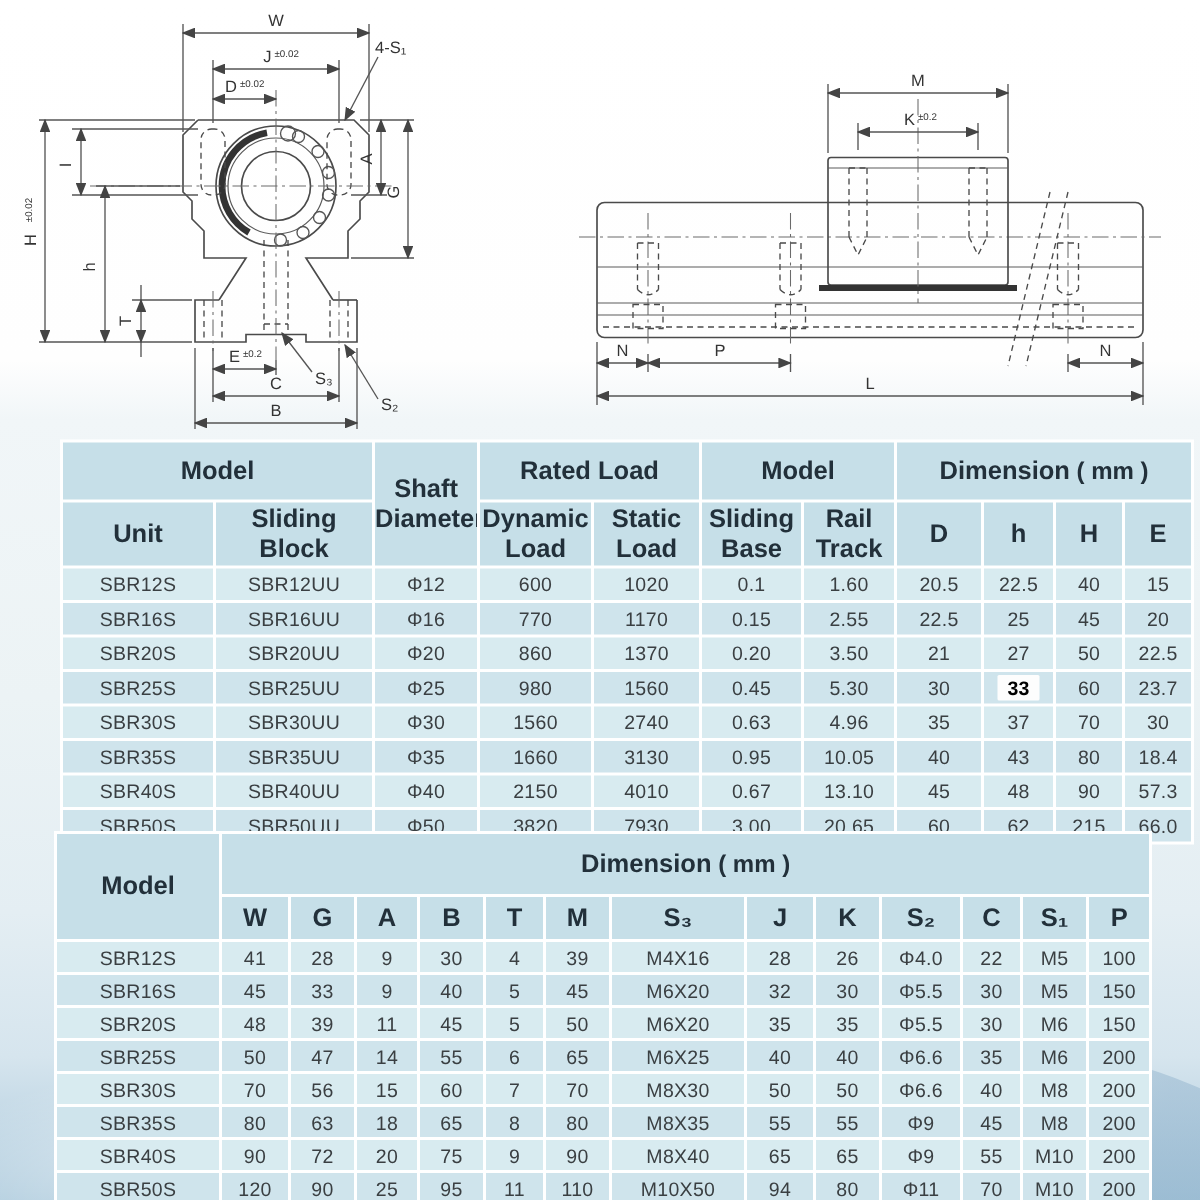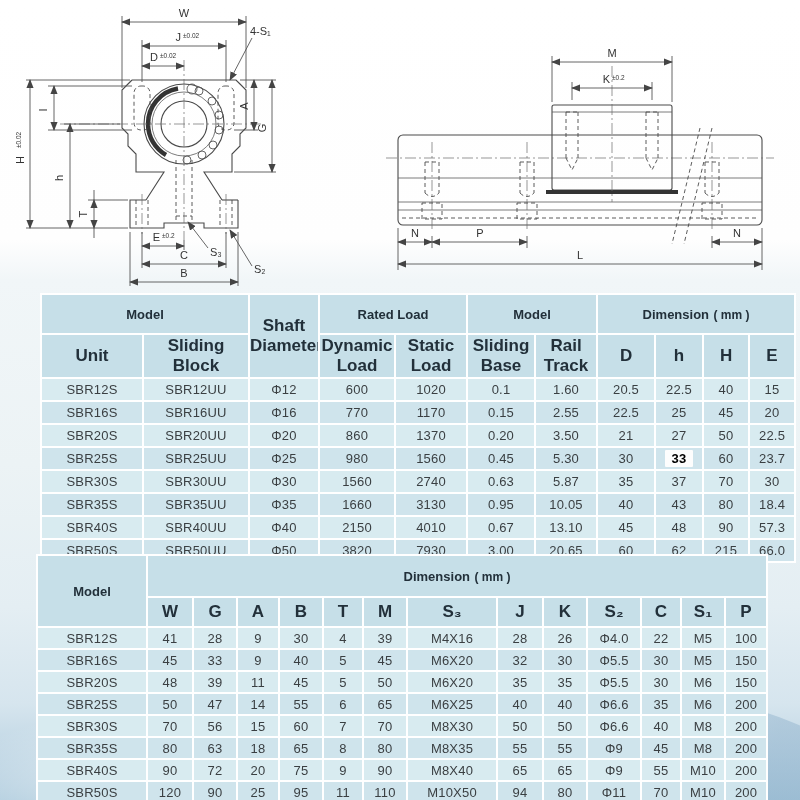--- a/index.html
+++ b/index.html
@@ -18,23 +18,23 @@
   svg .thin{stroke:#5a5a5a;stroke-width:0.8;fill:none;}
   svg .dash{stroke:#4a4a4a;stroke-width:0.9;fill:none;stroke-dasharray:4 3;}
   svg .cdash{stroke:#6a6a6a;stroke-width:0.7;fill:none;stroke-dasharray:11 3 2 3;}
   svg .dim{stroke:#555;stroke-width:0.9;fill:none;}
   svg text{font-family:"Liberation Sans",sans-serif;fill:#333;}
   svg .lbl{font-size:11px;}
   svg .tol{font-size:6.5px;}
   table{border-collapse:separate;border-spacing:2px;table-layout:fixed;position:absolute;background:#ffffff;}
   td,th{text-align:center;vertical-align:middle;overflow:hidden;padding:0;}
   th{font-weight:bold;color:#22303a;background:#c6dfe8;}
-  .hbig{font-size:13px;}
+  .hbig{font-size:17px;}
   .hsub{font-size:17px;line-height:1.15;}
-  .mm{font-size:12px;font-weight:bold;}
+  .mm{font-size:16px;font-weight:bold;}
   td{font-size:13px;color:#3a3f42;letter-spacing:0.2px;}
   .t1 tr.data{height:21px;}
   .t2 tr.data{height:20px;}
   tr.data:nth-child(odd) td{background:#d8ebf0;}
   tr.data:nth-child(even) td{background:#cfe4ec;}
   .t1{left:40px;top:293px;width:728px;}
   .t2{left:36px;top:554px;width:732px;}
   .hr1{height:38px;}
   .hr2{height:42px;}
   .t2 .hr1{height:40px;}
@@ -300,21 +300,21 @@
           <td>60</td>
           <td>23.7</td>
         </tr>
     <tr class="data">
           <td>SBR30S</td>
           <td>SBR30UU</td>
           <td>Φ30</td>
           <td>1560</td>
           <td>2740</td>
           <td>0.63</td>
-          <td>5.87</td>
+          <td>4.96</td>
           <td>35</td>
           <td>37</td>
           <td>70</td>
           <td>30</td>
         </tr>
     <tr class="data">
           <td>SBR35S</td>
           <td>SBR35UU</td>
           <td>Φ35</td>
           <td>1660</td>

